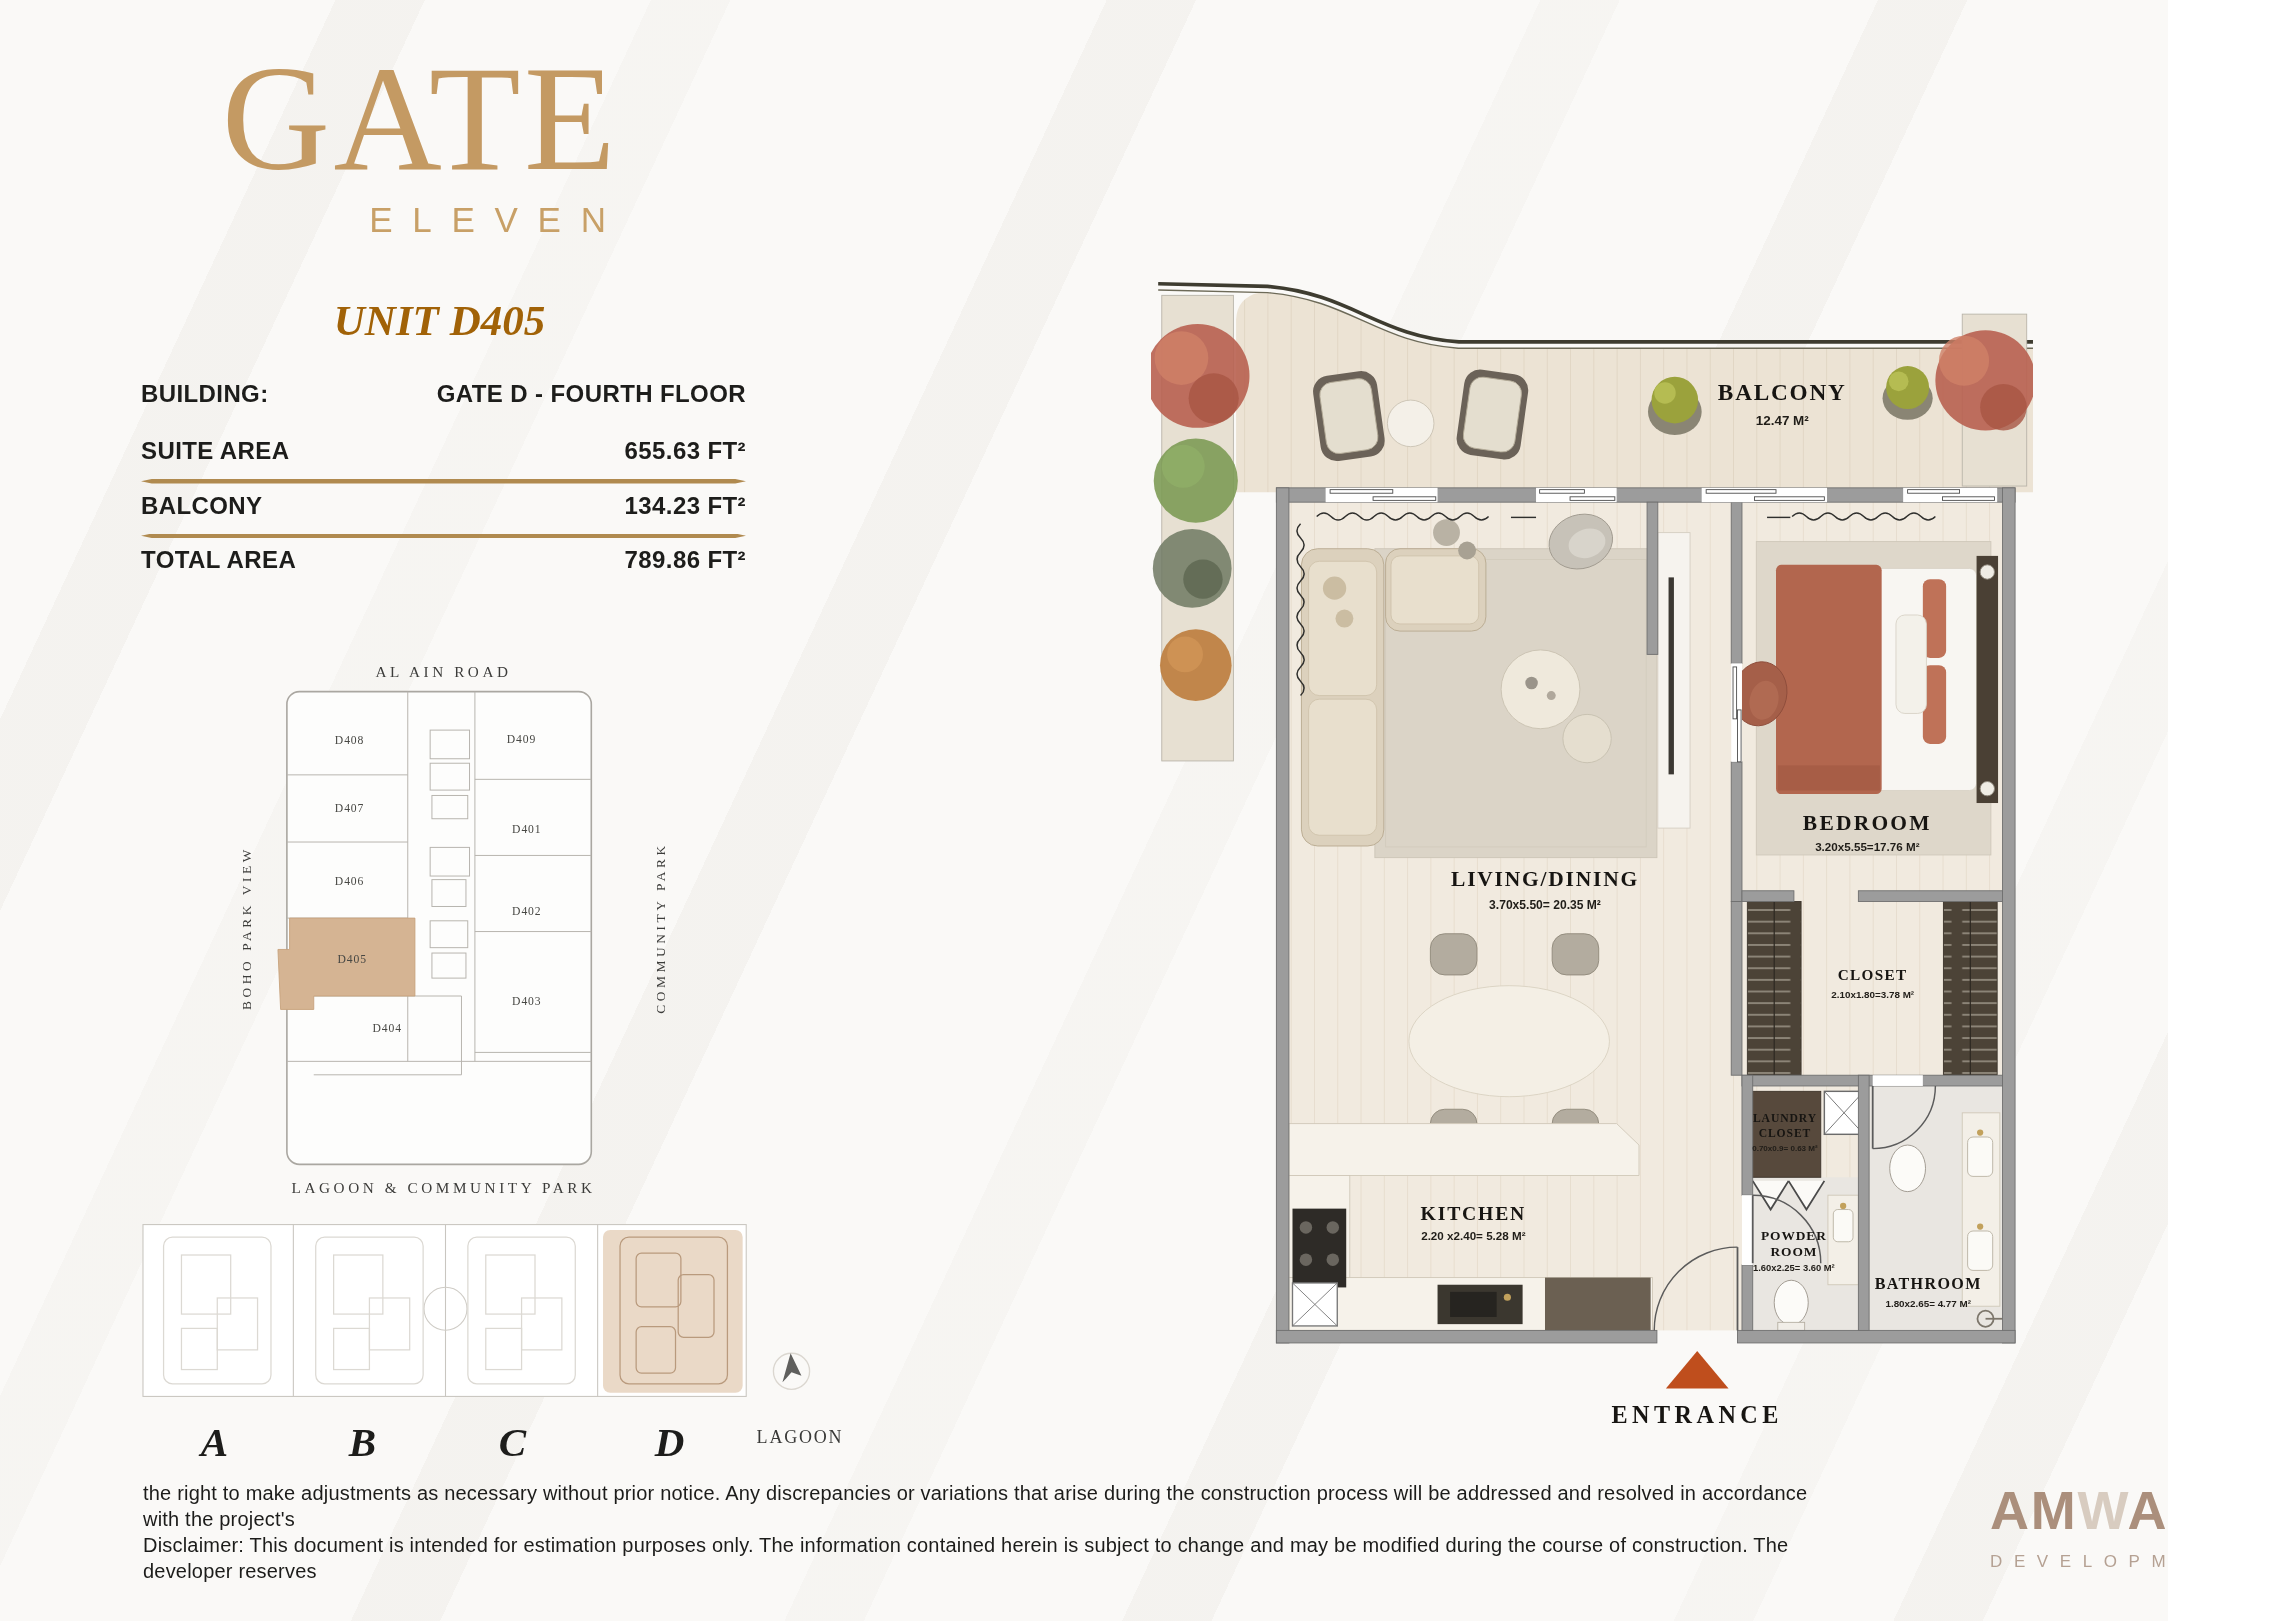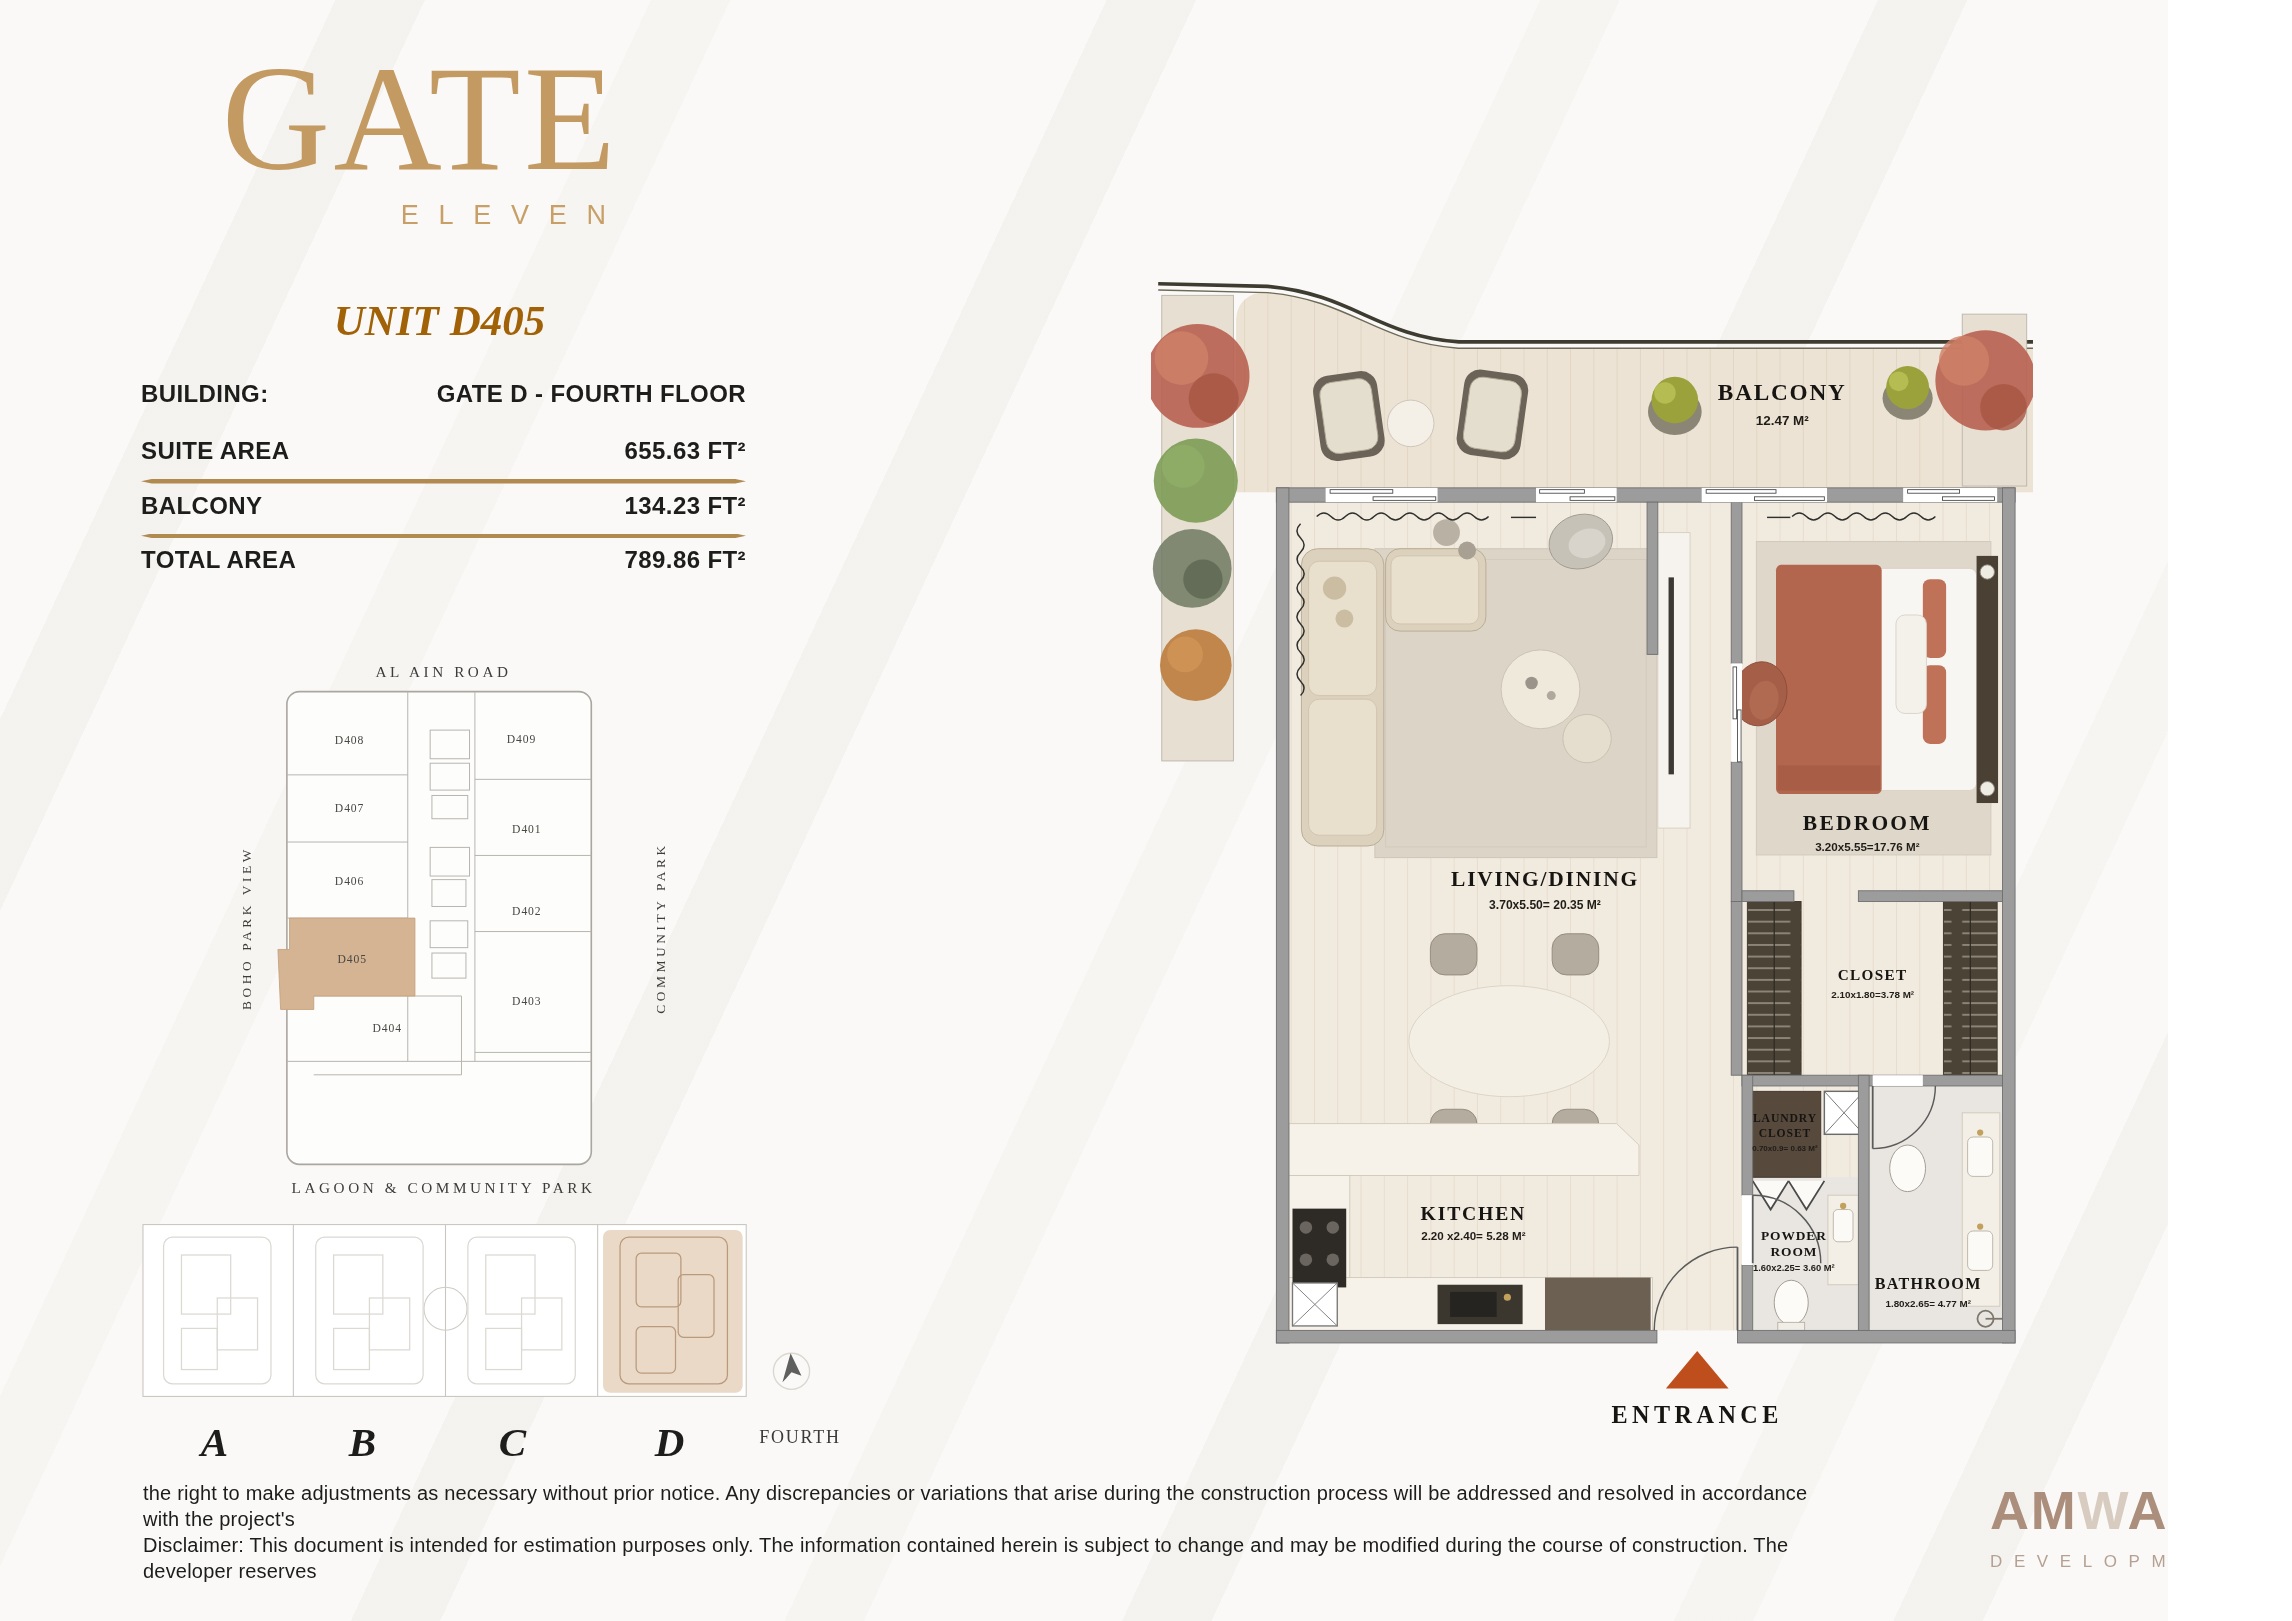--- a/index.html
+++ b/index.html
@@ -8,21 +8,21 @@
         font-family:"Liberation Sans",sans-serif;color:#1d1d1b;}
   .wm{position:absolute;inset:0;pointer-events:none;
       background:
         repeating-linear-gradient(115deg, transparent 0 304px, rgba(210,203,192,.14) 304px 385px, transparent 385px 699px),
         repeating-linear-gradient(-65deg, transparent 0 376px, rgba(214,208,198,.10) 376px 448px, transparent 448px 806px);}
 
   
   .brand{position:absolute;left:210px;top:43px;width:421px;text-align:center;}
   .brand-name{font-family:"Liberation Serif",serif;font-size:150px;line-height:1;color:#c49a63;
               letter-spacing:3.6px;font-weight:400;}
-  .brand-sub{font-family:"Liberation Sans",sans-serif;font-size:27px;color:#c8a067;letter-spacing:19.7px;
+  .brand-sub{font-family:"Liberation Sans",sans-serif;font-size:35px;color:#c8a067;letter-spacing:19.7px;
              text-align:right;margin-top:7.2px;padding-right:5.4px;}
   .unit-title{position:absolute;left:296px;top:296px;width:287px;text-align:center;
               font-family:"Liberation Serif",serif;font-style:italic;font-weight:700;font-size:43px;color:#a16207;}
 
   
   .info{position:absolute;left:141px;top:380px;width:605px;}
   .irow{display:flex;justify-content:space-between;align-items:baseline;font-size:24px;font-weight:700;
         letter-spacing:0.4px;height:34px;}
   .irow .val{text-align:right;}
   .info-gap{height:23px;}
@@ -171,21 +171,21 @@
     </g>
   </svg>
   <div class="sel-letter" style="left:161px;">A</div>
   <div class="sel-letter" style="left:309px;">B</div>
   <div class="sel-letter" style="left:459px;">C</div>
   <div class="sel-letter" style="left:616px;">D</div>
   <svg class="abs" style="left:768px;top:1346px;" width="47" height="47" viewBox="0 0 52 52">
     <circle cx="26" cy="28" r="20" fill="none" stroke="#dbd7d0" stroke-width="1.5"></circle>
     <polygon points="16,40 25,8 37,33 26,29 20,36" fill="#5f5f5d"></polygon>
   </svg>
-  <div class="north">FOURTH</div>
+  <div class="north">LAGOON</div>
 
   <svg class="abs" style="left:1151px;top:264px;" width="882" height="1164" viewBox="0 0 985 1300">
     <defs>
       <pattern id="plankDeck" width="26" height="300" patternUnits="userSpaceOnUse">
         <rect width="26" height="300" fill="#ece3d4"></rect>
         <line x1="0.5" y1="0" x2="0.5" y2="300" stroke="#e0d5c2" stroke-width="1"></line>
       </pattern>
       <pattern id="plankIn" width="26" height="300" patternUnits="userSpaceOnUse">
         <rect width="26" height="300" fill="#f1eadf"></rect>
         <line x1="0.5" y1="0" x2="0.5" y2="300" stroke="#e6dccb" stroke-width="1"></line>

